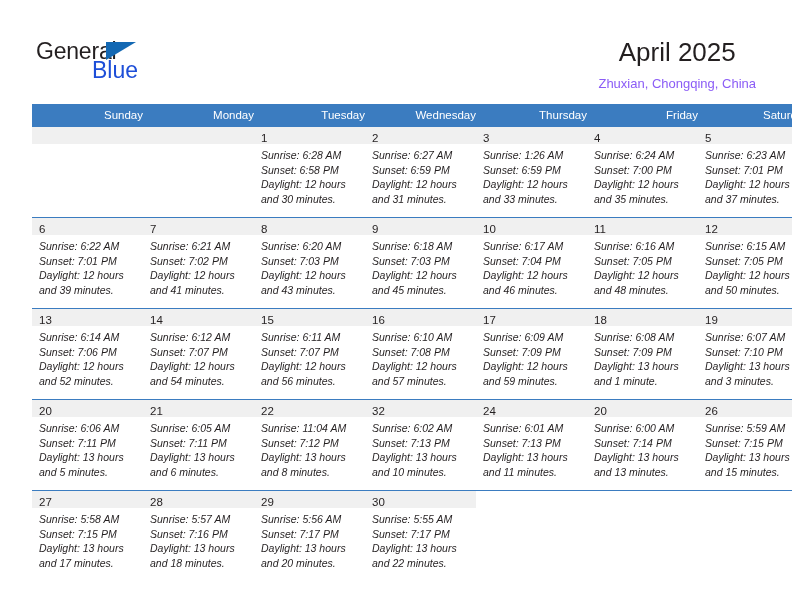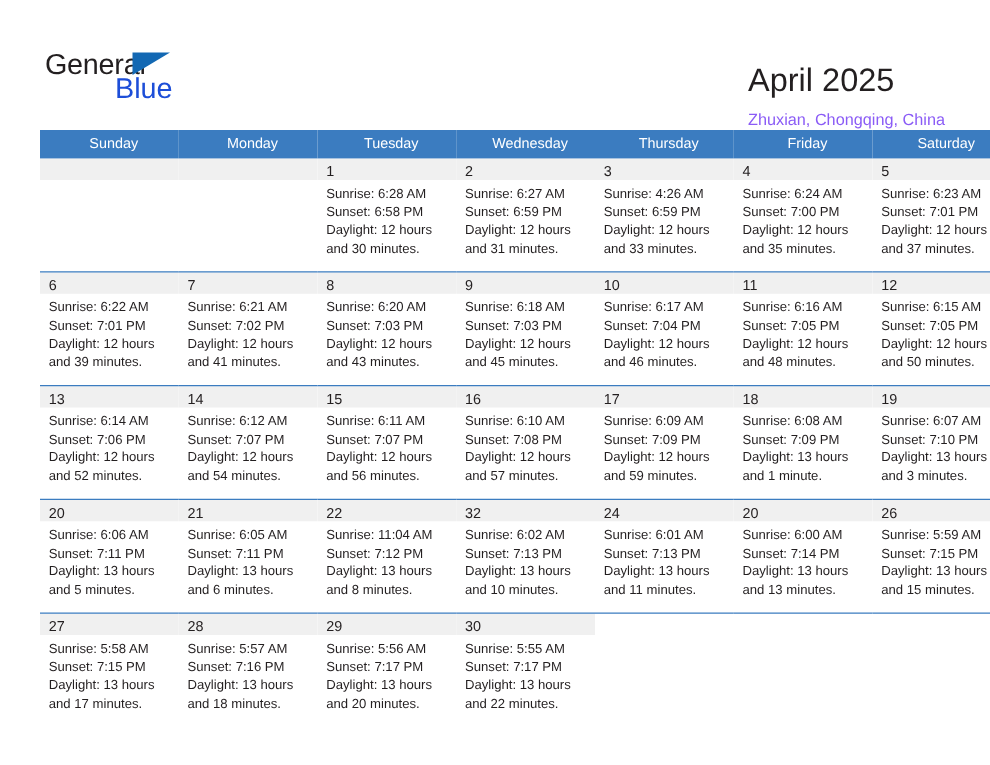--- a/index.html
+++ b/index.html
@@ -58,22 +58,22 @@
     position: absolute;
     left: 56px;
     top: 19px;
     font-size: 23px;
     color: #1d4ed8;
     font-family: "Liberation Sans", sans-serif;
   }
   .title-block {
     position: absolute;
     right: 36px;
-    top: 48px;
-    text-align: left;
+    top: 36px;
+    text-align: center;
     margin-left: 20px;
   }
   .title {
     font-size: 26px;
     color: #231f20;
     line-height: 32px;
     font-weight: normal;
     margin: 0;
   }
   .subtitle {
@@ -94,21 +94,21 @@
   table.cal {
     border-collapse: collapse;
     table-layout: fixed;
     width: 728px;
   }
   table.cal th {
     background: #3b7cc0;
     color: #ffffff;
     font-size: 11.5px;
     font-weight: normal;
-    text-align: center;
+    text-align: right;
     padding: 5px 0 6px 7px;
     width: 104px;
     border: none;
   }
   td.daycell {
     vertical-align: top;
     padding: 0;
     height: 90px;
     border-top: 1px solid #3b7cc0;
     background: #ffffff;
@@ -122,20 +122,21 @@
     padding: 1px 0 0 7px;
     box-sizing: border-box;
   }
   .daynum {
     font-size: 11.5px;
     color: #231f20;
     line-height: 15px;
   }
   .cell-body {
     padding: 4px 6px 0 7px;
+    font-style: italic;
   }
   .cell-line {
     font-size: 10.5px;
     line-height: 14.6px;
     color: #231f20;
     white-space: nowrap;
   }
   td.empty .daynum-band {
     background: #f0f0f0;
   }
@@ -200,21 +201,21 @@
               <div class="cell-body">
                 <div class="cell-line">Sunrise: 6:27 AM</div>
                 <div class="cell-line">Sunset: 6:59 PM</div>
                 <div class="cell-line">Daylight: 12 hours</div>
                 <div class="cell-line">and 31 minutes.</div>
               </div>
             </td>
             <td class="daycell">
               <div class="daynum-band"><span class="daynum">3</span></div>
               <div class="cell-body">
-                <div class="cell-line">Sunrise: 4:26 AM</div>
+                <div class="cell-line">Sunrise: 1:26 AM</div>
                 <div class="cell-line">Sunset: 6:59 PM</div>
                 <div class="cell-line">Daylight: 12 hours</div>
                 <div class="cell-line">and 33 minutes.</div>
               </div>
             </td>
             <td class="daycell">
               <div class="daynum-band"><span class="daynum">4</span></div>
               <div class="cell-body">
                 <div class="cell-line">Sunrise: 6:24 AM</div>
                 <div class="cell-line">Sunset: 7:00 PM</div>

